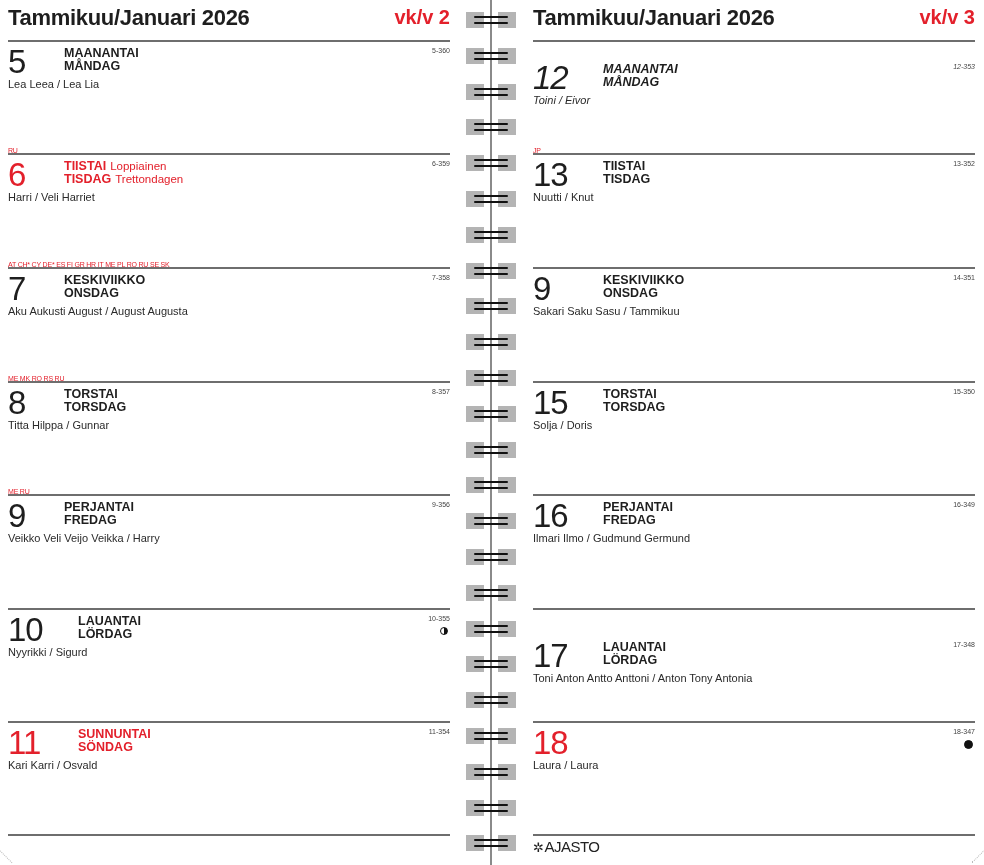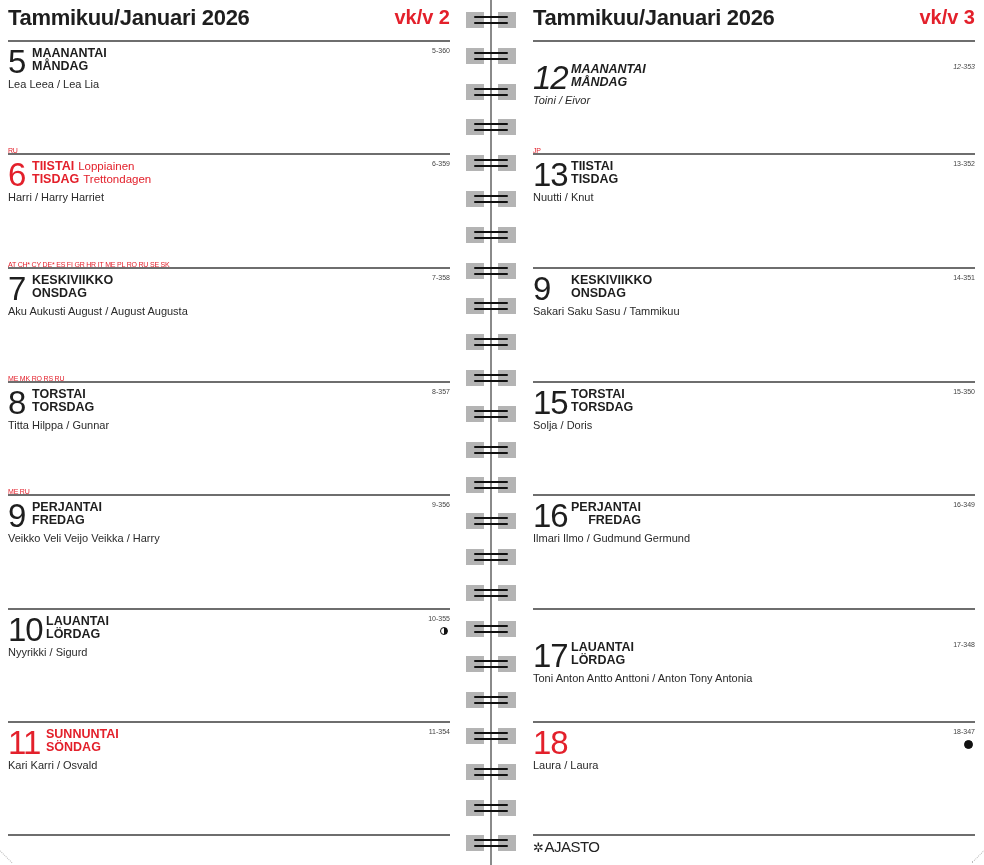--- a/index.html
+++ b/index.html
@@ -9,21 +9,21 @@
   .page.left { left:8px; }
   .page.right { left:533px; }
   .header { position:absolute; top:0; left:0; width:100%; height:40px; }
   .month { position:absolute; left:0; top:5px; font-size:22px; font-weight:bold; color:#1e1e1e; letter-spacing:-0.3px; }
   .week { position:absolute; right:0; top:6px; font-size:20px; font-weight:bold; color:#e3202b; }
   .rule { position:absolute; left:0; width:100%; height:2px; background:#6e6e6e; }
   .day { position:absolute; left:0; width:100%; height:113px; }
   .holiday-codes { position:absolute; left:0; top:-8px; font-size:7px; color:#e3202b; letter-spacing:-0.2px; white-space:nowrap; }
   .daynum { position:absolute; left:0; top:3px; font-size:33px; line-height:33px; font-weight:normal; color:#1e1e1e; letter-spacing:-1px; }
   .daynames { position:absolute; top:5px; font-size:12.5px; line-height:13px; font-weight:bold; color:#1e1e1e; }
-  .daynames .row { white-space:nowrap; }
+  .daynames .row { white-space:nowrap;margin-left:32px; }
   .daynames .extra { font-weight:normal; font-size:11.5px; margin-left:4px; }
   .red { color:#e3202b !important; }
   .namedays { position:absolute; left:0; top:36px; font-size:11px; color:#2a2a2a; white-space:nowrap; }
   .daycode { position:absolute; right:0; top:5px; font-size:7px; color:#444; }
   .moon { position:absolute; right:2px; top:17px; width:8px; height:8px; border-radius:50%; border:1px solid #111; box-sizing:border-box; }
   .moon.first { background:linear-gradient(90deg, #fff 50%, #111 50%); }
   .moon.full { background:#111; width:9px; height:9px; }
   .spine { position:absolute; left:490px; top:0; width:2px; height:865px; background:#8a8a8a; }
   .ring { position:absolute; left:466px; width:50px; height:16px; }
   .ring .plate { position:absolute; top:0; width:18px; height:16px; background:#b4b4b4; }
@@ -208,21 +208,21 @@
         <div class="daycode">5-360</div>
       </div>
       <div class="rule" style="top: 153px;"></div>
       <div class="day" style="top: 155px;">
         <div class="holiday-codes">RU</div>
         <div class="daynum red">6</div>
         <div class="daynames" style="left:24px">
           <div class="row"><span class=" red">TIISTAI</span><span class="extra red">Loppiainen</span></div>
           <div class="row"><span class=" red">TISDAG</span><span class="extra red">Trettondagen</span></div>
         </div>
-        <div class="namedays">Harri / Harry Harriet</div>
+        <div class="namedays">Harri / Veli Harriet</div>
         <div class="daycode">6-359</div>
       </div>
       <div class="rule" style="top: 267px;"></div>
       <div class="day" style="top: 269px;">
         <div class="holiday-codes">AT CH* CY DE* ES FI GR HR IT ME PL RO RU SE SK</div>
         <div class="daynum">7</div>
         <div class="daynames" style="left:24px">
           <div class="row"><span class="">KESKIVIIKKO</span><span class="extra"></span></div>
           <div class="row"><span class="">ONSDAG</span><span class="extra"></span></div>
         </div>
@@ -322,21 +322,21 @@
         <div class="holiday-codes"></div>
         <div class="daynum">15</div>
         <div class="daynames" style="left:38px">
           <div class="row"><span class="">TORSTAI</span><span class="extra"></span></div>
           <div class="row"><span class="">TORSDAG</span><span class="extra"></span></div>
         </div>
         <div class="namedays">Solja / Doris</div>
         <div class="daycode">15-350</div>
       </div>
       <div class="rule" style="top: 494px;"></div>
-      <div class="day" style="top: 496px; text-align: right;">
+      <div class="day" style="top: 496px;">
         <div class="holiday-codes"></div>
         <div class="daynum">16</div>
         <div class="daynames" style="left:38px">
           <div class="row"><span class="">PERJANTAI</span><span class="extra"></span></div>
           <div class="row"><span class="">FREDAG</span><span class="extra"></span></div>
         </div>
         <div class="namedays">Ilmari Ilmo / Gudmund Germund</div>
         <div class="daycode">16-349</div>
       </div>
       <div class="rule" style="top: 608px;"></div>

